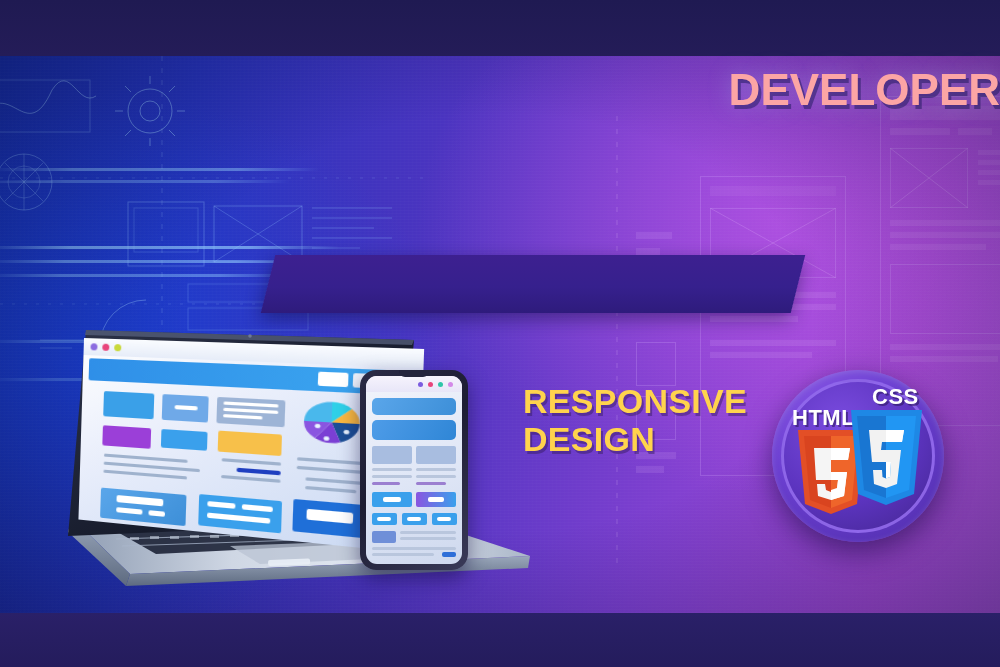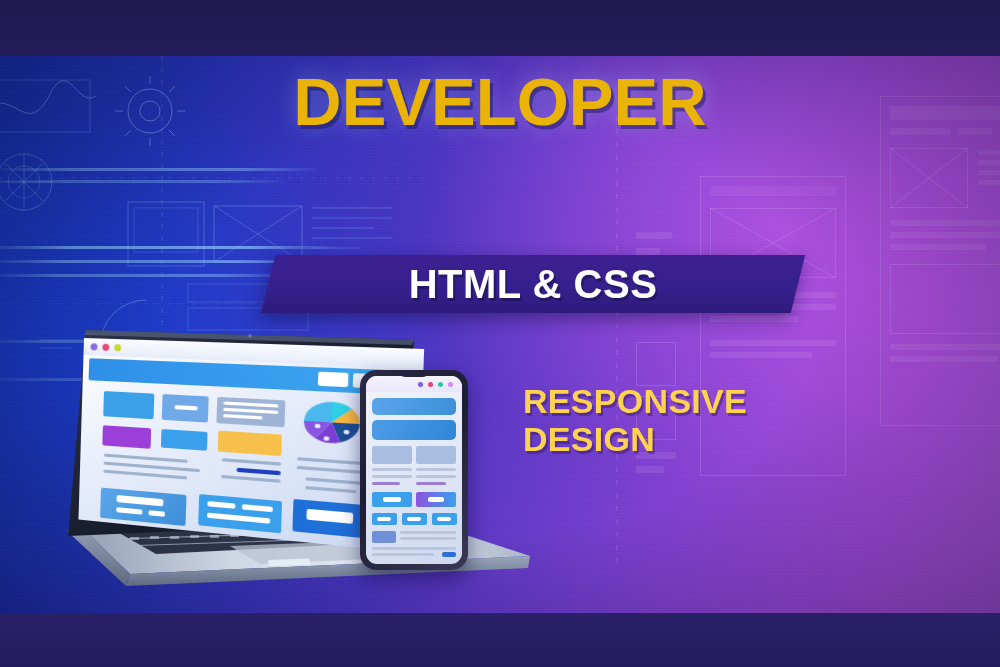--- a/index.html
+++ b/index.html
@@ -41,23 +41,24 @@
   .title-wrap{position:absolute;left:0;top:62px;width:1000px;text-align:center;z-index:6;}
   .t-front{
     font-size:108px;line-height:.96;font-weight:900;letter-spacing:-1px;
     background:linear-gradient(180deg,#2fd9ff 0%,#49c6ff 30%,#86d7ff 62%,#cfeaff 100%);
     -webkit-background-clip:text;background-clip:text;color:transparent;
     -webkit-text-fill-color:transparent;
     filter:drop-shadow(3px 5px 0px rgba(14,20,90,.55)) drop-shadow(0 0 18px rgba(70,180,255,.35));
     margin:0;
   }
   .t-dev{
-    font-size:67px;line-height:1;font-weight:900;letter-spacing:0px;color:#eab308;
+    font-size:44px;line-height:1;font-weight:900;letter-spacing:0px;color:#fca5a5;
     text-shadow:3px 4px 0 rgba(18,18,80,.45), 0 0 22px rgba(180,215,255,.35);
     margin:6px 0 0 0;
+    text-align:right;
   }
   .ribbon{
     position:absolute;left:268px;top:255px;width:530px;height:58px;z-index:6;
     background:linear-gradient(180deg,#3d2090 0%,#36208d 55%,#2e1b7c 100%);
     transform:skewX(-14deg);
     box-shadow:0 6px 18px rgba(15,10,60,.45);
   }
   .ribbon-text{
     position:absolute;left:268px;top:255px;width:530px;height:58px;z-index:7;
     display:flex;align-items:center;justify-content:center;
@@ -189,21 +190,20 @@
   </div>
 
   <div class="band-top"></div>
   <div class="band-bottom"></div>
 
   <div class="title-wrap">
     <div class="t-dev">DEVELOPER</div>
   </div>
 
   <div class="ribbon"></div>
-  <div class="ribbon-text">HTML &amp; CSS</div>
 
   <div class="resp">
     <div>RESPONSIVE</div>
     <div>DESIGN</div>
   </div>
 
   <div class="laptop">
 
     <svg style="position:absolute;left:-2px;top:186px;width:478px;height:86px;" viewBox="0 0 478 86">
       <defs>
@@ -366,14 +366,37 @@
 
       <div class="ui-bar" style="left:6px;top:155px;width:24px;height:12px;background:#6f8fd8;"></div>
       <div class="ui-bar" style="left:34px;top:155px;width:56px;height:3px;background:#b9c6dd;"></div>
       <div class="ui-bar" style="left:34px;top:161px;width:56px;height:3px;background:#b9c6dd;"></div>
       <div class="ui-bar" style="left:6px;top:171px;width:84px;height:3px;background:#b9c6dd;"></div>
       <div class="ui-bar" style="left:6px;top:177px;width:62px;height:3px;background:#b9c6dd;"></div>
       <div class="ui-bar" style="left:76px;top:176px;width:14px;height:5px;background:#2f6fd8;"></div>
     </div>
   </div>
 
+  <div class="badge">
+    <div class="badge-ring-out"></div>
+    <div class="badge-ring-in"></div>
+
+    <svg class="shield" style="left:22px;top:58px;width:74px;height:88px;" viewBox="0 0 74 88">
+      <path d="M4 2 L70 2 L63 76 L37 86 L11 76 Z" fill="#e34f26"></path>
+      <path d="M37 8 L64 8 L58 72 L37 80 Z" fill="#ef652a"></path>
+      <path d="M37 8 L10 8 L16 72 L37 80 Z" fill="#d9441f"></path>
+      <path d="M20 20 H56 L54 32 H37 V44 H53 L50 68 L37 72 L24 68 L23 56 H31 L32 62 L37 64 L43 62 L44 52 H22 L20 20 Z" fill="#f5f5f5"></path>
+      <path d="M37 20 H56 L54 32 H37 V20 Z" fill="#ffffff"></path>
+      <path d="M37 44 H53 L50 68 L37 72 V62 L43 60 L44 52 H37 Z" fill="#ffffff"></path>
+    </svg>
+    <div class="shield-label" style="left:20px;top:35px;font-size:22px;letter-spacing:.5px;">HTML</div>
+
+    <svg class="shield" style="left:74px;top:38px;width:80px;height:100px;" viewBox="0 0 80 100">
+      <path d="M5 2 L76 2 L68 86 L40 97 L12 86 Z" fill="#1e88e5"></path>
+      <path d="M40 8 L70 8 L63 82 L40 90 Z" fill="#2196f3"></path>
+      <path d="M40 8 L11 8 L18 82 L40 90 Z" fill="#1976d2"></path>
+      <path d="M23 22 H58 L56 34 H36 L35 42 H55 L51 76 L40 80 L28 76 L27 62 H36 L36.5 69 L40 70.5 L44 69 L45 54 H26 L23 22 Z" fill="#f2f2f2"></path>
+      <path d="M40 22 H58 L56 34 H40 Z M40 54 H45 L44 69 L40 70.5 Z" fill="#ffffff"></path>
+    </svg>
+    <div class="shield-label" style="left:100px;top:14px;font-size:22px;letter-spacing:.5px;">CSS</div>
+  </div>
 
 </div>
 
 </body></html>

